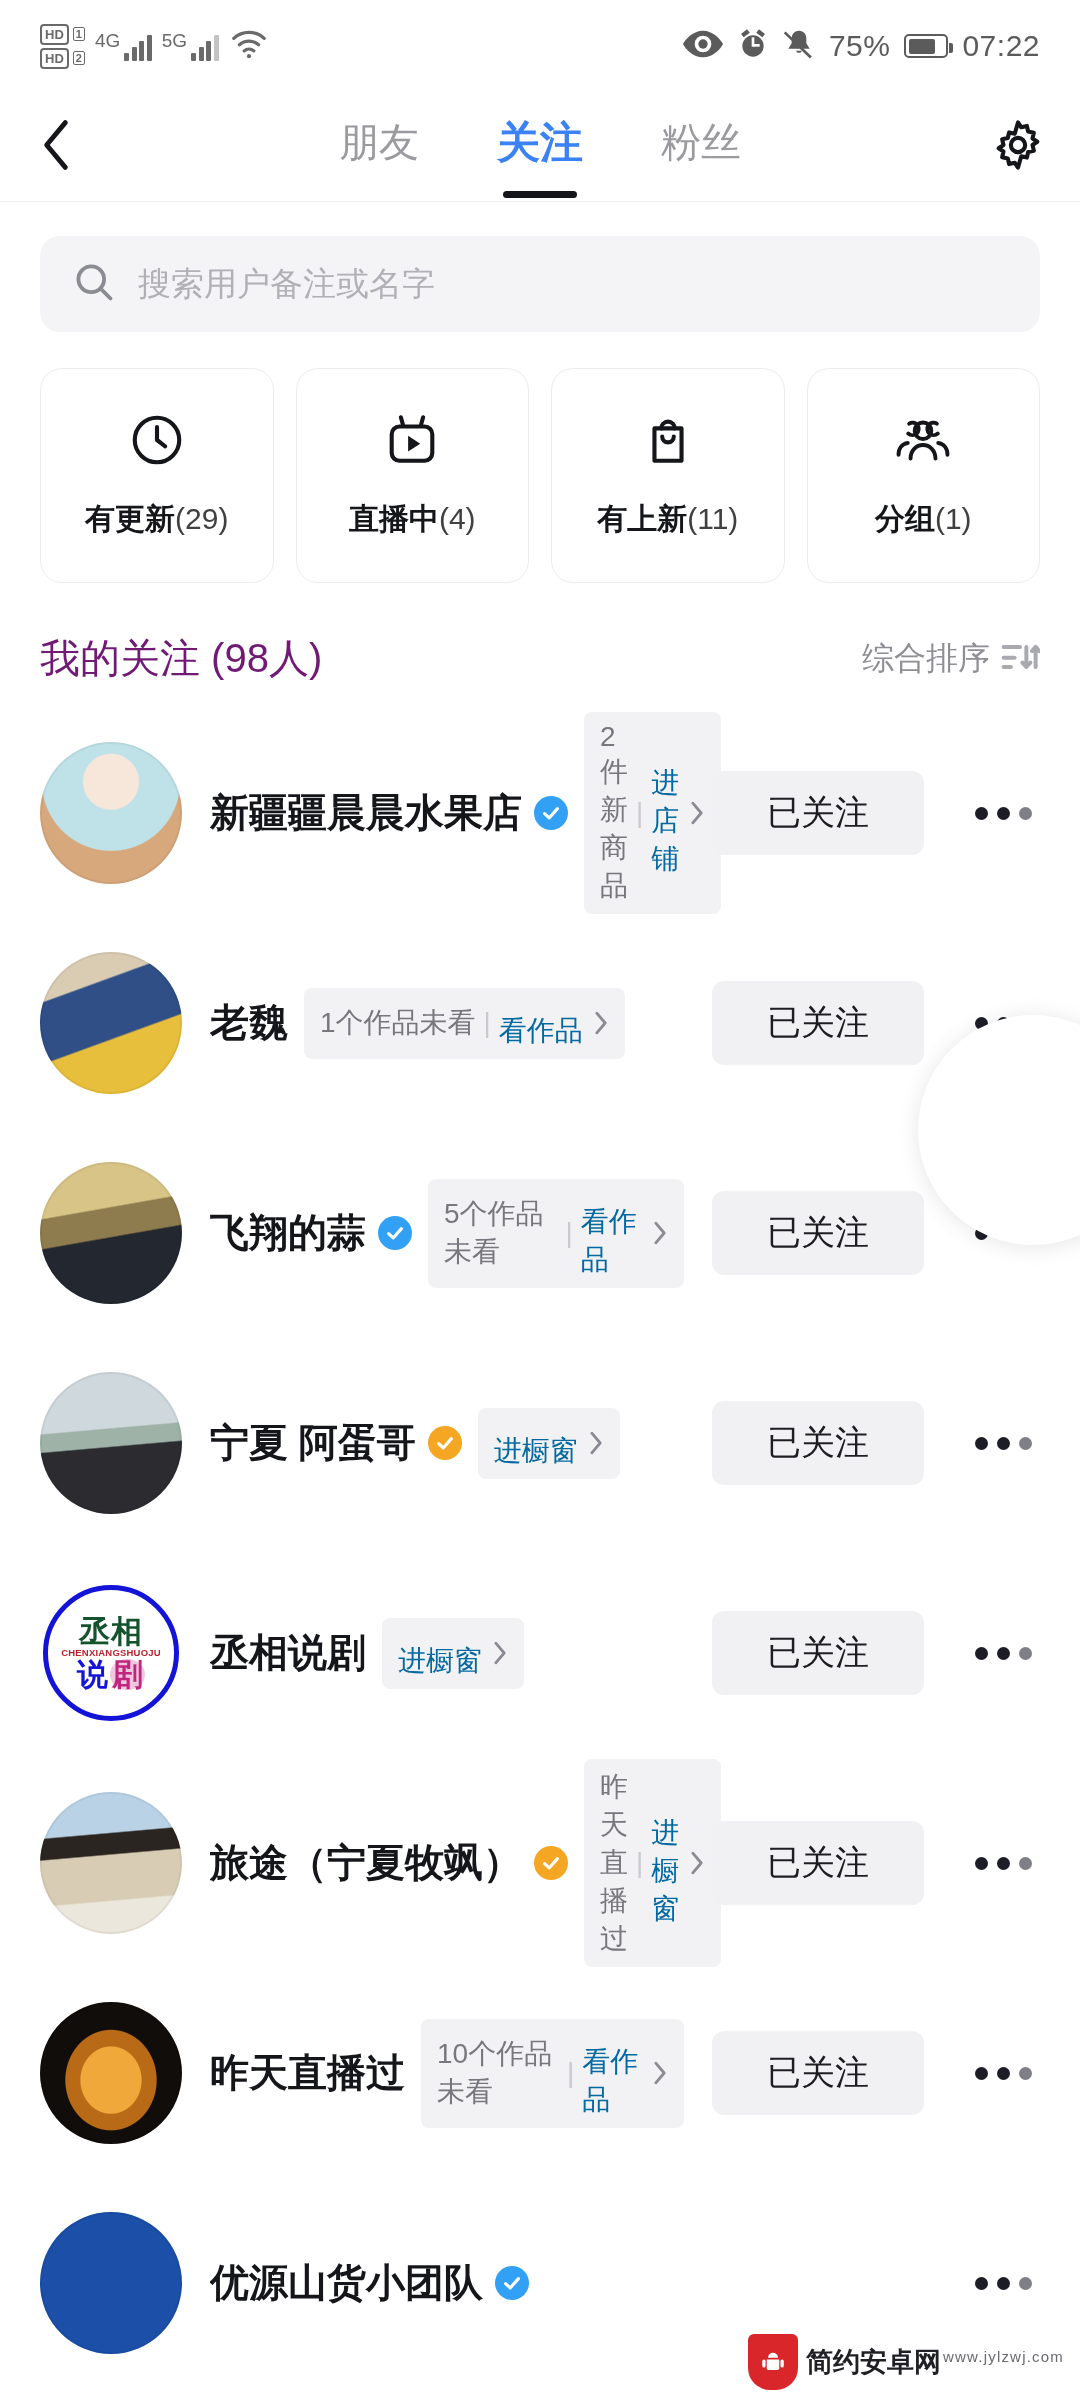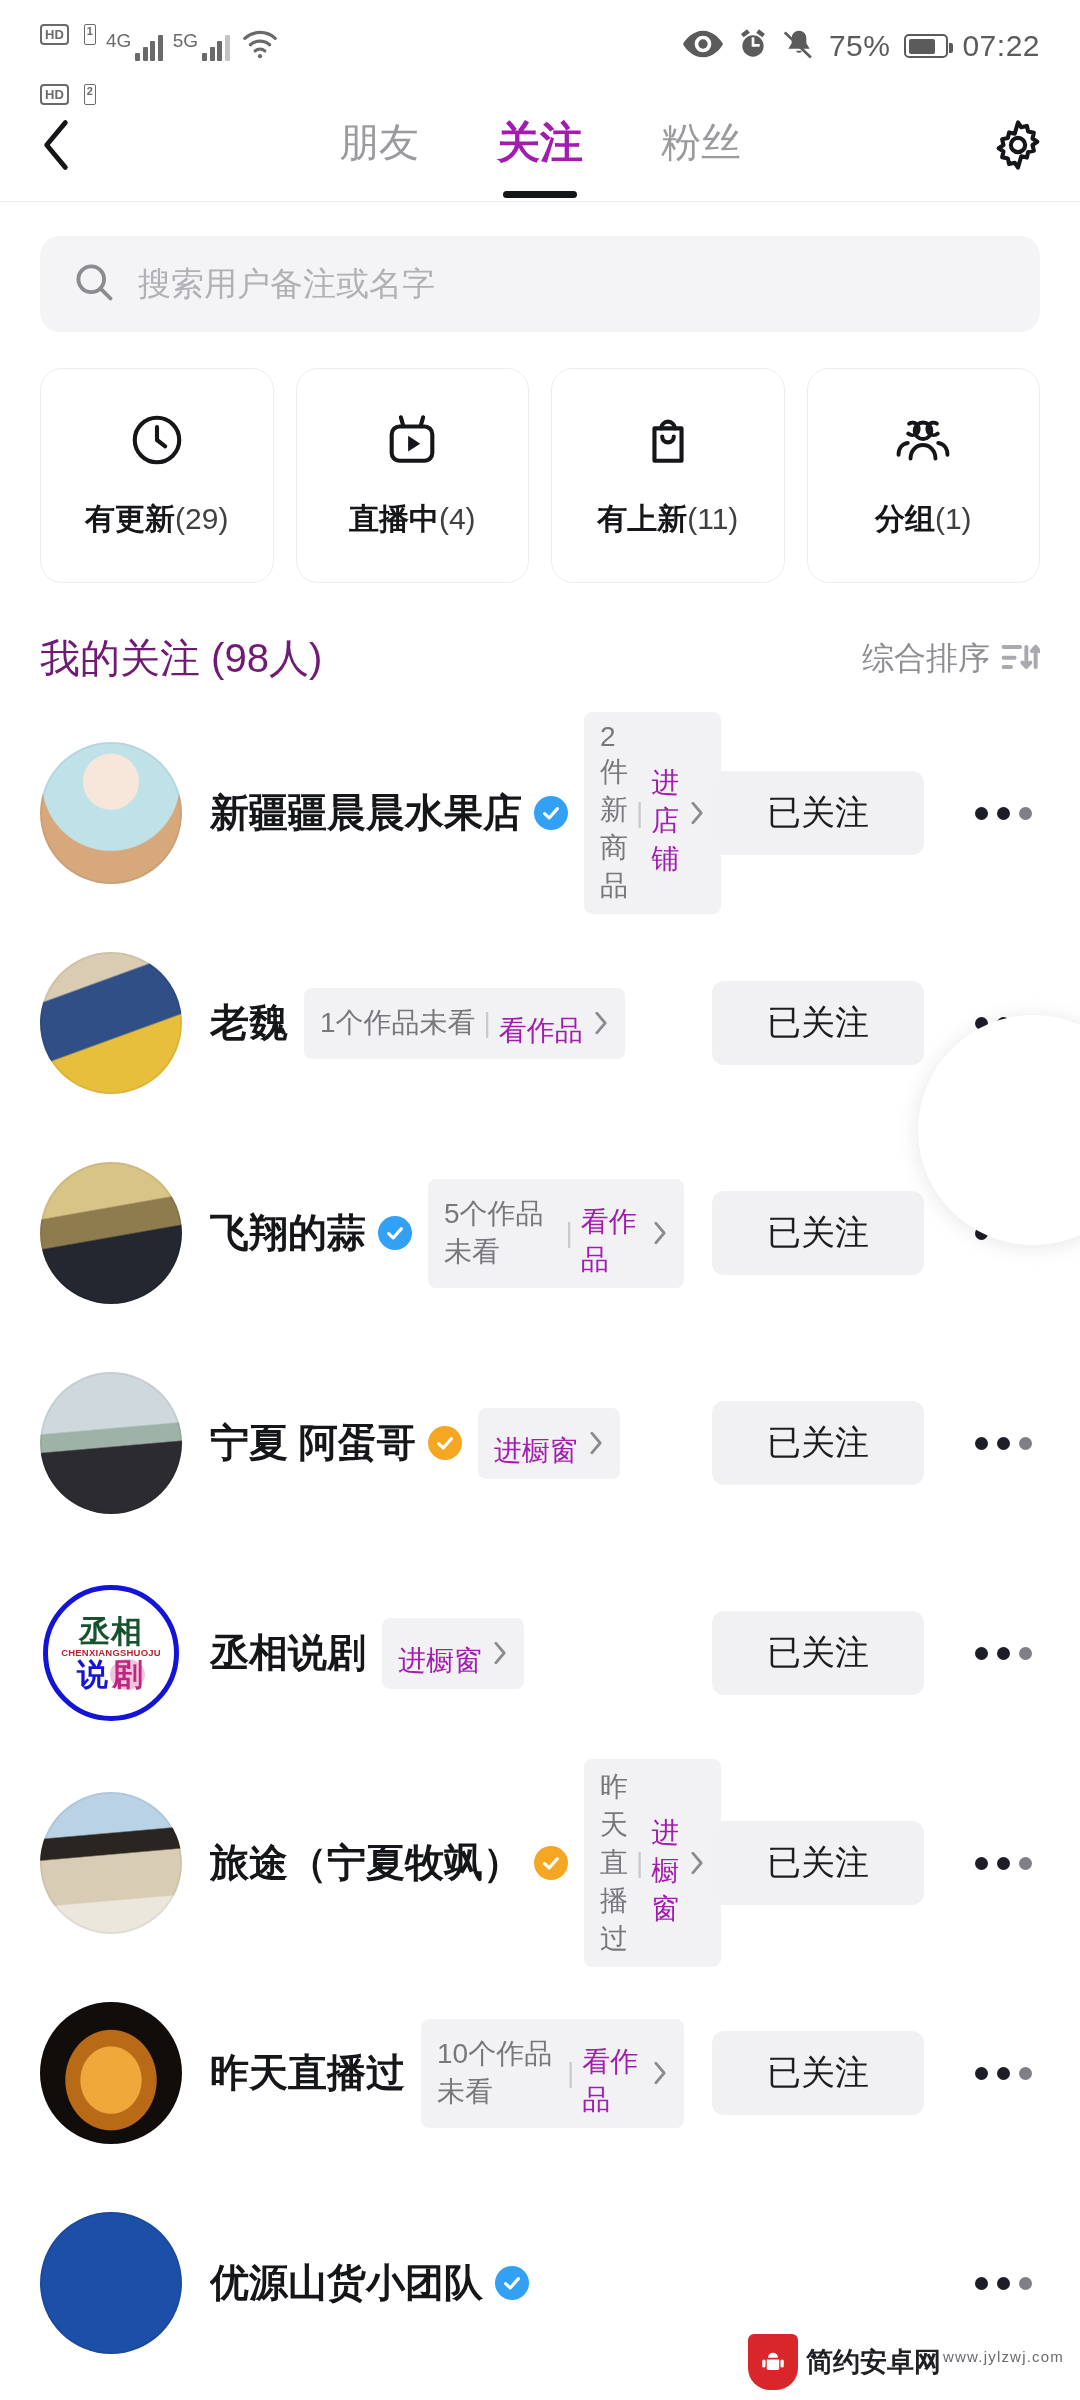--- a/index.html
+++ b/index.html
@@ -14,21 +14,21 @@
   
   .statusbar {
     height: 92px;
     display: flex; align-items: center;
     padding: 0 40px;
     color: #5b5b5b;
   }
   .sb-left { display: flex; align-items: center; gap: 10px; }
   .hd-stack { display: flex; flex-direction: column; gap: 3px; }
   .hd-pill {
-    display: flex; gap: 15px; margin-top: 36px;
+    display: flex; align-items: center; gap: 4px;
   }
   .hd-box {
     border: 2px solid #6a6a6a; border-radius: 4px;
     font-size: 13px; font-weight: 700; line-height: 1;
     padding: 2px 3px; color: #6a6a6a;
   }
   .hd-num { font-size: 11px; font-weight: 700; color: #6a6a6a;
     border: 1.5px solid #6a6a6a; border-radius: 2px; padding: 0 2px; line-height: 1.15; }
   .net { display: flex; align-items: flex-end; gap: 4px; }
   .net-label { font-size: 19px; font-weight: 500; color: #6a6a6a; align-self: flex-start; line-height: 1; }
@@ -58,21 +58,21 @@
     height: 110px; display: flex; align-items: center;
     padding: 0 36px; position: relative;
     border-bottom: 1.5px solid #eeeeee;
   }
   .back-btn { width: 70px; display: flex; align-items: center; justify-content: flex-start; }
   .tabs { flex: 1; display: flex; align-items: center; justify-content: center; gap: 78px; }
   .tab {
     font-size: 40px; color: #9a9a9f; font-weight: 400; position: relative;
     padding-bottom: 8px;
   }
-  .tab.active { color: #a21caf; font-weight: 700; font-size: 43px; }
+  .tab.active { color: #3b82f6; font-weight: 700; font-size: 43px; }
   .tab.active::after {
     content: ""; position: absolute; left: 50%; transform: translateX(-50%);
     bottom: -18px; width: 74px; height: 7px; background: #15161a; border-radius: 4px;
   }
   .gear-btn { width: 70px; display: flex; justify-content: flex-end; }
 
   
   .search-wrap { padding: 34px 40px 0; }
   .search-box {
     height: 96px; background: #f4f4f6; border-radius: 20px;
@@ -126,21 +126,21 @@
   }
   .badge svg { width: 22px; height: 22px; }
   .tag {
     align-self: flex-start;
     background: #f2f2f4; border-radius: 8px;
     padding: 9px 14px 9px 16px;
     display: flex; align-items: center; gap: 0;
     font-size: 28px; color: #77777e; max-width: 100%;
   }
   .tag .sep { color: #c9c9ce; margin: 0 8px; }
-  .tag .act { color: #a21caf; margin-top: 15px; }
+  .tag .act { color: #0369a1; margin-top: 15px; }
   .chev { margin-left: 8px; display: inline-flex; }
   .follow-btn {
     flex: 0 0 212px; height: 84px; background: #f1f1f3; border-radius: 12px;
     display: flex; align-items: center; justify-content: center;
     font-size: 34px; color: #1d1d21; font-weight: 400;
   }
   .more-btn {
     flex: 0 0 74px; display: flex; align-items: center; justify-content: center; gap: 9px;
     margin-left: 14px;
   }

